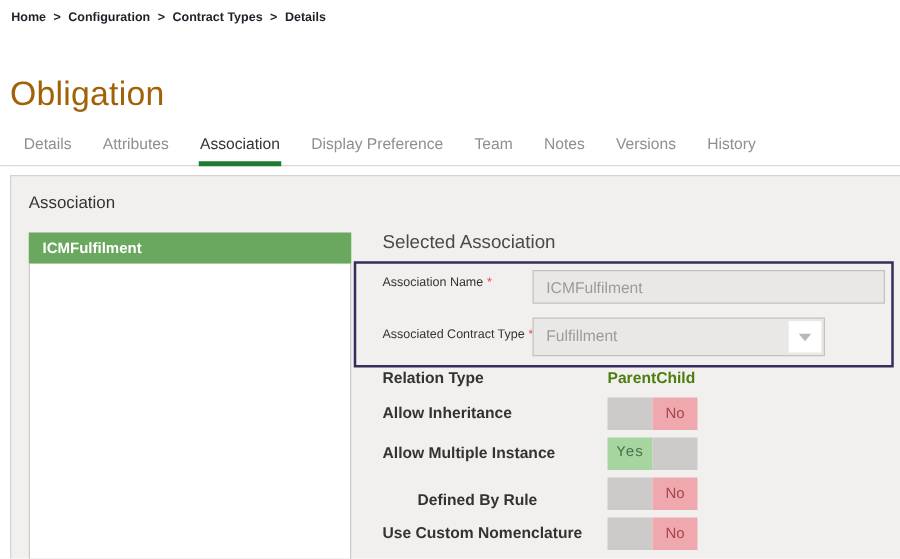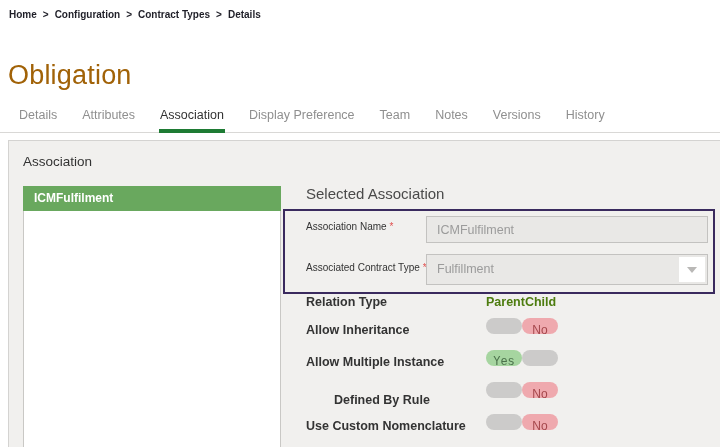--- a/index.html
+++ b/index.html
@@ -25,29 +25,29 @@
   .panel-title{position:absolute;left:14px;top:13px;font-size:13.5px;color:#333333;}
   
   .list-selected{position:absolute;left:14px;top:45px;width:258px;height:25px;background:#69a85e;color:#ffffff;font-size:12px;font-weight:700;line-height:25px;padding-left:11px;box-sizing:border-box;cursor:pointer;}
   .list-body{position:absolute;left:14px;top:70px;width:258px;height:237px;background:#ffffff;border:1px solid #c9c8c5;border-top:none;box-sizing:border-box;}
   
   .section-heading{position:absolute;left:297px;top:44px;font-size:15px;color:#4a4a4a;}
   .highlight-box{position:absolute;left:274px;top:68px;width:432px;height:85px;border:2px solid #3a2a5e;box-sizing:border-box;}
   .field-label{position:absolute;left:297px;font-size:10px;font-weight:400;color:#333333;white-space:nowrap;}
   .req{color:#e04f4f;margin-left:3px;}
   .text-input{position:absolute;left:417px;width:282px;height:27px;background:#e9e8e6;border:1px solid #c3c2c0;box-sizing:border-box;color:#9b9b9b;font-size:12.5px;padding:0 0 0 10px;font-family:"Liberation Sans","DejaVu Sans",sans-serif;}
-  .select-box{position:absolute;left:417px;width:282px;height:31px;background:#e9e8e6;border:1px solid #c3c2c0;box-sizing:border-box;}
+  .select-box{position:absolute;left:417px;width:234px;height:31px;background:#e9e8e6;border:1px solid #c3c2c0;box-sizing:border-box;}
   .select-value{position:absolute;left:10px;top:0;line-height:29px;color:#9b9b9b;font-size:12.5px;}
   .select-arrow-btn{position:absolute;right:2px;top:2px;bottom:2px;width:26px;background:#ffffff;display:flex;align-items:center;justify-content:center;cursor:pointer;}
   .select-arrow-btn .arrow{width:0;height:0;border-left:5px solid transparent;border-right:5px solid transparent;border-top:6px solid #b9b8b6;}
   
   .prop-label{position:absolute;left:297px;font-size:12.5px;font-weight:700;color:#333333;white-space:nowrap;}
   .prop-value{position:absolute;left:477px;font-size:12.5px;font-weight:700;color:#4d7c0f;}
   .toggle{position:absolute;left:477px;width:72px;height:24px;display:flex;cursor:pointer;}
-  .toggle .seg{width:36px;height:16px;font-size:12px;line-height:24px;text-align:center;box-sizing:border-box;border-radius:10px;}
+  .toggle .seg{width:36px;height:26px;font-size:12px;line-height:24px;text-align:center;box-sizing:border-box;}
   .seg-off{background:#cccbca;}
   .toggle.no .seg-val{background:#efa9ae;color:#a5474c;}
   .toggle.yes .seg-val{background:#a6d5a0;color:#4b724b;font-family:Liberation Mono, monospace;}
 </style>
 </head>
 <body>
 
 <nav class="breadcrumb">
   <span class="crumb">Home</span>
   <span class="sep">&gt;</span>

